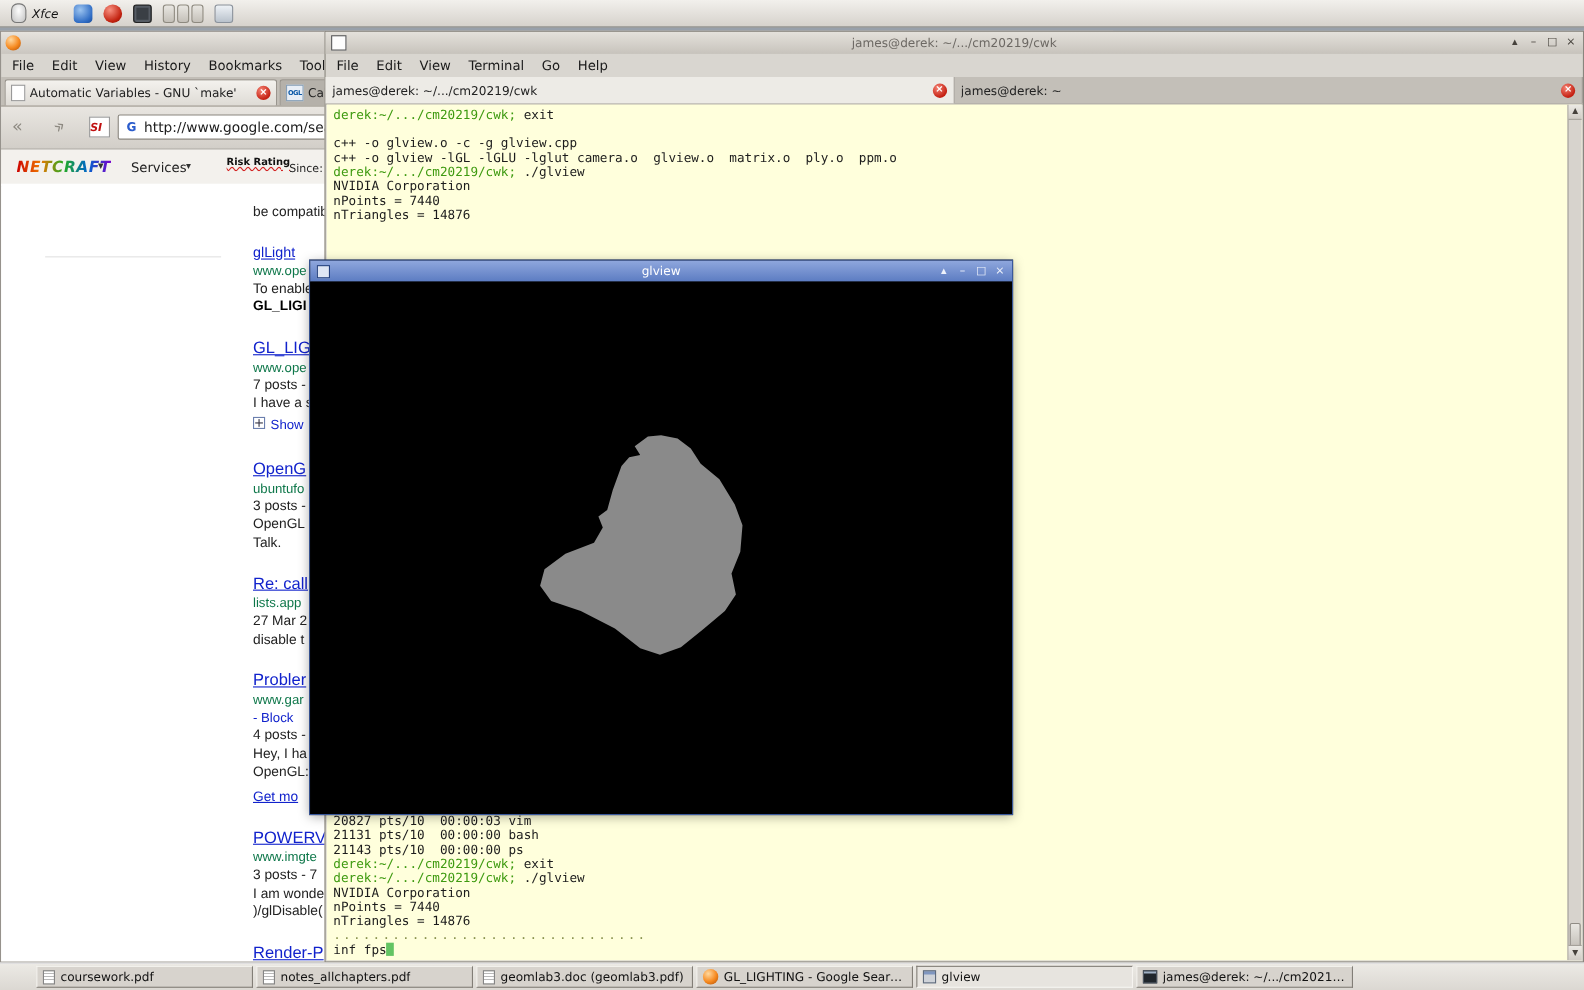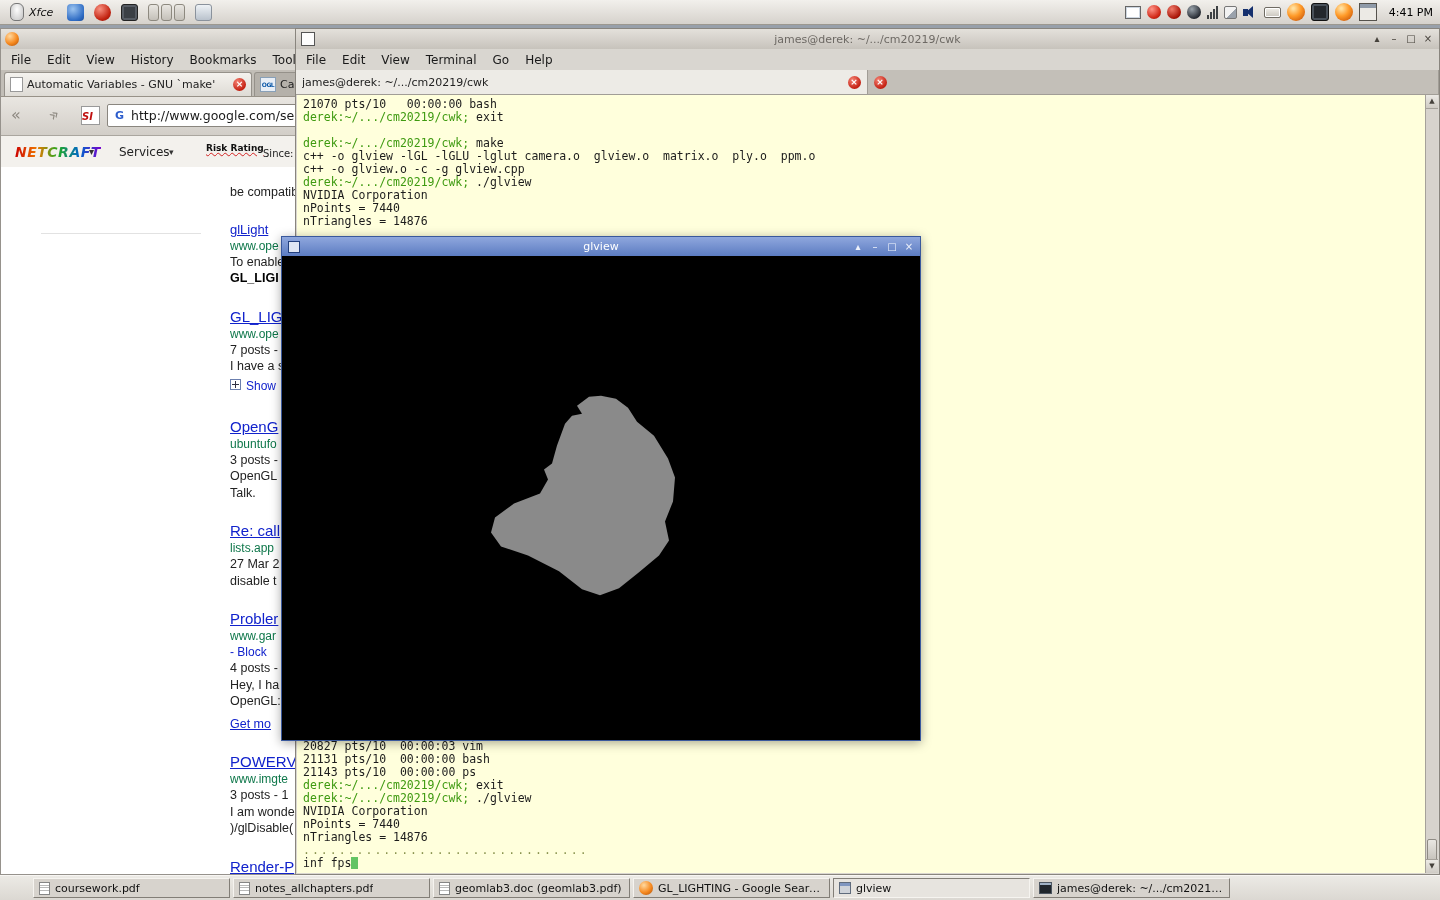--- a/index.html
+++ b/index.html
@@ -144,40 +144,20 @@
     <span class="launcher blue"></span>
     <span class="launcher redball"></span>
     <span class="launcher darkimg"></span>
     <span class="pager">
         <span></span>
         <span></span>
         <span></span>
       </span>
     <span class="launcher lightapp"></span>
   </div>
-  <div class="panel-right">
-    <span class="ti monitor"></span>
-    <span class="ti redball"></span>
-    <span class="ti redball2"></span>
-    <span class="ti darkball"></span>
-    <span class="bars">
-        <span></span>
-        <span></span>
-        <span></span>
-        <span></span>
-      </span>
-    <span class="ti gauge"></span>
-    <span class="speaker"></span>
-    <span class="ti keyboard"></span>
-    <span class="bigicon orange"></span>
-    <span class="bigicon screen"></span>
-    <span class="bigicon orange"></span>
-    <span class="bigicon termwin"></span>
-    <span class="clock">4:41 PM</span>
-  </div>
 </div>
 
 <div id="firefox-window">
   <div class="ff-titlebar">
     <span class="ff-appicon"></span>
   </div>
   <div class="menubar">
       <span class="menu-item">File</span>
       <span class="menu-item">Edit</span>
       <span class="menu-item">View</span>
@@ -251,21 +231,21 @@
           <div class="rl url"><span>www.gar</span></div>
           <div class="rl sub"><span>- Block</span></div>
           <div class="rl snip"><span>4 posts -</span></div>
           <div class="rl snip"><span>Hey, I ha</span></div>
           <div class="rl snip"><span>OpenGL:</span></div>
           <div class="rl more"><span>Get mo</span></div>
         </div>
         <div class="result">
           <div class="rl title"><span>POWERV</span></div>
           <div class="rl url"><span>www.imgte</span></div>
-          <div class="rl snip"><span>3 posts - 1</span></div>
+          <div class="rl snip"><span>3 posts - 7</span></div>
           <div class="rl snip"><span>I am wonde</span></div>
           <div class="rl snip"><span>)/glDisable(</span></div>
         </div>
         <div class="result">
           <div class="rl title"><span>Render-P</span></div>
         </div>
       </div>
   </div>
 </div>
 
@@ -287,31 +267,30 @@
       <span class="menu-item">Terminal</span>
       <span class="menu-item">Go</span>
       <span class="menu-item">Help</span>
     </div>
   <div id="term-tabs">
       <div class="term-tab active">
         <span class="term-tab-label">james@derek: ~/.../cm20219/cwk</span>
         <span class="close-ball">×</span>
       </div>
       <div class="term-tab">
+        <span class="term-tab-label">james@derek: ~</span>
         <span class="close-ball">×</span>
       </div>
     </div>
   <div class="t-content">
     <div id="term-top">
-        <div class="term-line"><span class="seg fg">21070 pts/10   00:00:00 bash</span></div>
         <div class="term-line"><span class="seg prompt">derek:~/.../cm20219/cwk; </span><span class="seg fg">exit</span></div>
         <div class="term-line">&nbsp;</div>
-        <div class="term-line"><span class="seg prompt">derek:~/.../cm20219/cwk; </span><span class="seg fg">make</span></div>
+        <div class="term-line"><span class="seg fg">c++ -o glview.o -c -g glview.cpp</span></div>
         <div class="term-line"><span class="seg fg">c++ -o glview -lGL -lGLU -lglut camera.o  glview.o  matrix.o  ply.o  ppm.o</span></div>
-        <div class="term-line"><span class="seg fg">c++ -o glview.o -c -g glview.cpp</span></div>
         <div class="term-line"><span class="seg prompt">derek:~/.../cm20219/cwk; </span><span class="seg fg">./glview</span></div>
         <div class="term-line"><span class="seg fg">NVIDIA Corporation</span></div>
         <div class="term-line"><span class="seg fg">nPoints = 7440</span></div>
         <div class="term-line"><span class="seg fg">nTriangles = 14876</span></div>
       </div>
     <div id="term-bottom">
         <div class="term-line"><span class="seg fg">20827 pts/10  00:00:03 vim</span></div>
         <div class="term-line"><span class="seg fg">21131 pts/10  00:00:00 bash</span></div>
         <div class="term-line"><span class="seg fg">21143 pts/10  00:00:00 ps</span></div>
         <div class="term-line"><span class="seg prompt">derek:~/.../cm20219/cwk; </span><span class="seg fg">exit</span></div>

